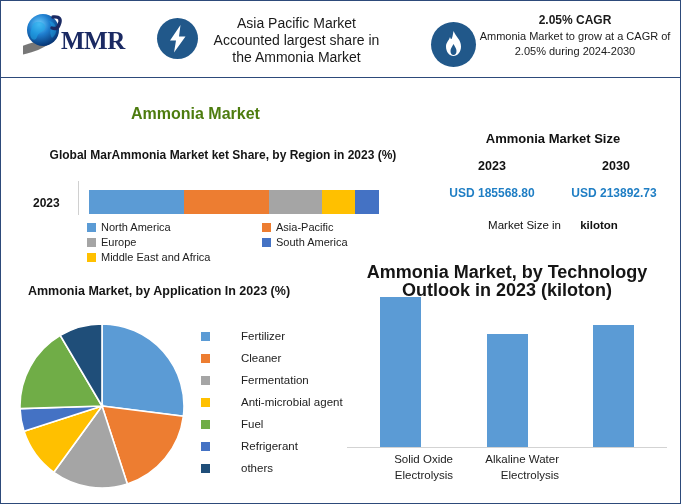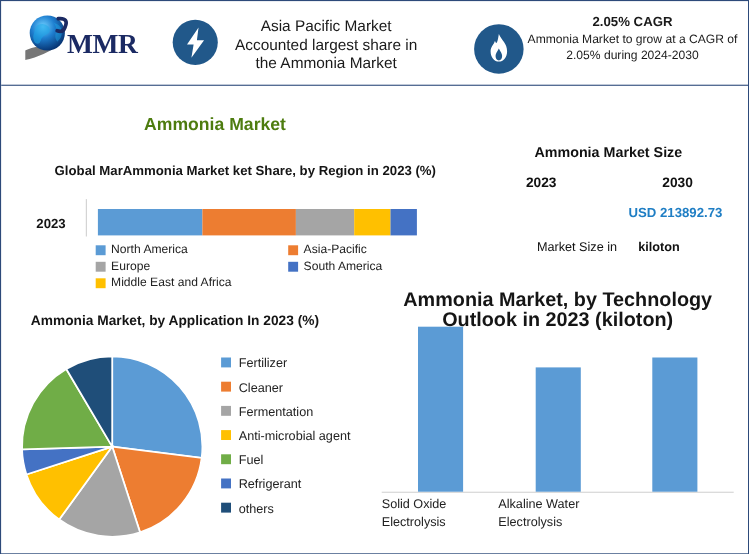--- a/index.html
+++ b/index.html
@@ -215,23 +215,25 @@
     position: absolute;
     left: 10px; top: 40px;
     width: 166px; height: 166px;
   }
   #app-legend {
     position: absolute;
     left: 192px; top: 42px;
   }
   .app-leg-item {
     display: flex;
+    align-items: center;
     height: 22px;
     font-size: 11.5px;
     color: #222;
+    gap: 24px;
   }
   .app-leg-sw {
     width: 9px; height: 9px;
     margin-right: 7px;
     flex: none;
   }
 
   
   #tech-block {
     position: absolute;
@@ -261,21 +263,21 @@
     background: #5b9bd5;
   }
   #tech-xlabels {
     position: absolute;
     left: 6px; top: 188px;
     width: 320px;
     display: flex;
   }
   .tech-xlabel {
     width: 106px;
-    text-align: left;
+    text-align: right;
     font-size: 11.5px;
     color: #222;
     line-height: 16px;
   }
 </style>
 </head>
 <body>
 
 <div id="infographic">
 
@@ -353,20 +355,21 @@
           <span class="leg-sw" style="background: rgb(255, 192, 0);"></span>
           <span>Middle East and Africa</span>
         </div>
       </div>
   </div>
 
   <div id="size-block">
     <div id="size-title">Ammonia Market Size</div>
     <div id="year-left" class="size-year">2023</div>
     <div id="year-right" class="size-year">2030</div>
+    <div id="val-left" class="size-val">USD 185568.80</div>
     <div id="val-right" class="size-val">USD 213892.73</div>
     <div id="size-unit">
       <span>Market Size in </span><b>kiloton</b>
     </div>
   </div>
 
   <div id="app-block">
     <div id="app-title">Ammonia Market, by Application In 2023 (%)</div>
     <div id="pie-wrap">
       <svg id="pie-svg" width="166" height="166" viewBox="0 0 166 166">

